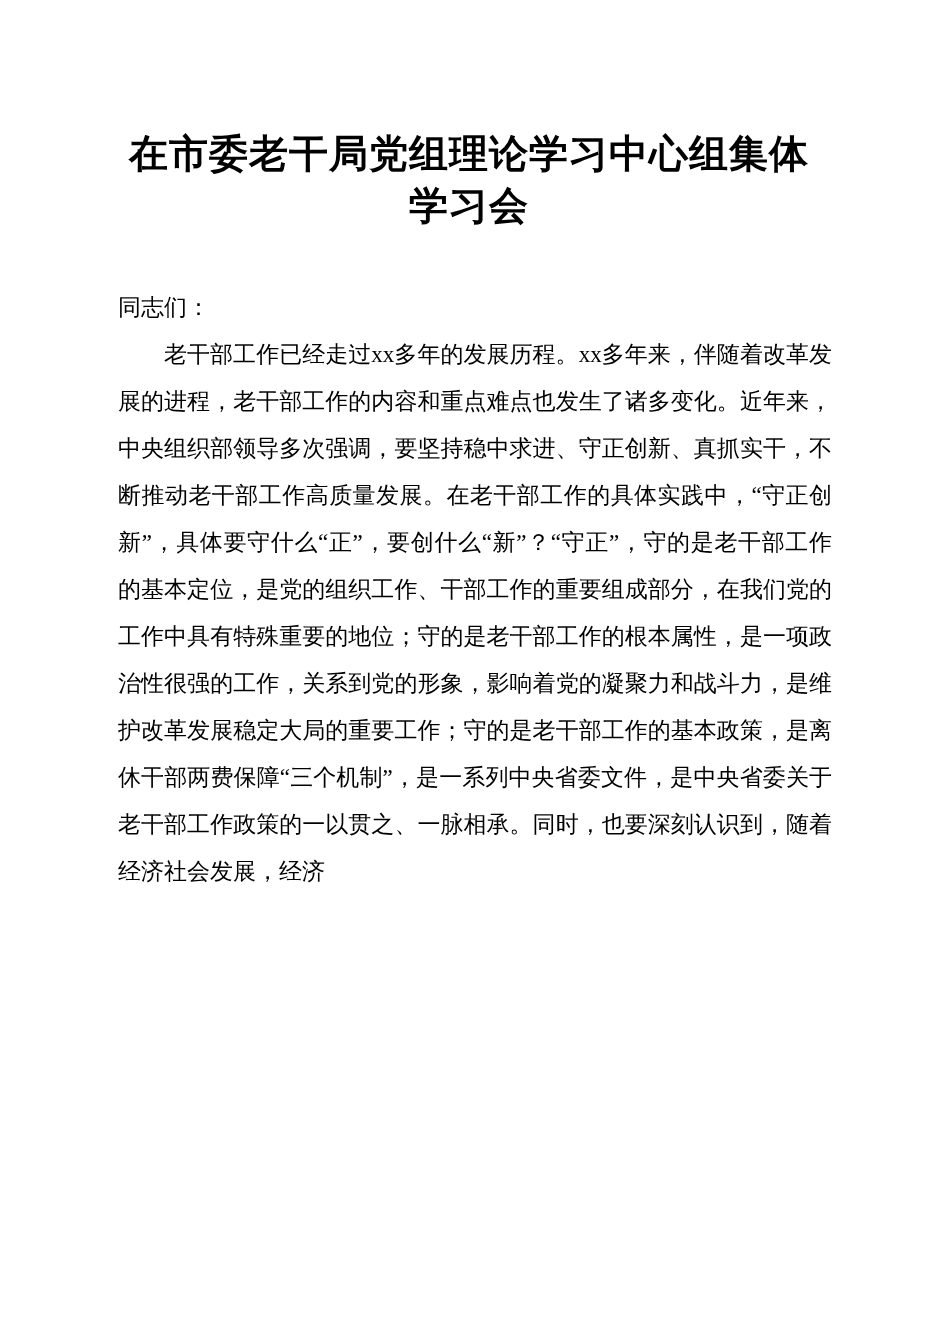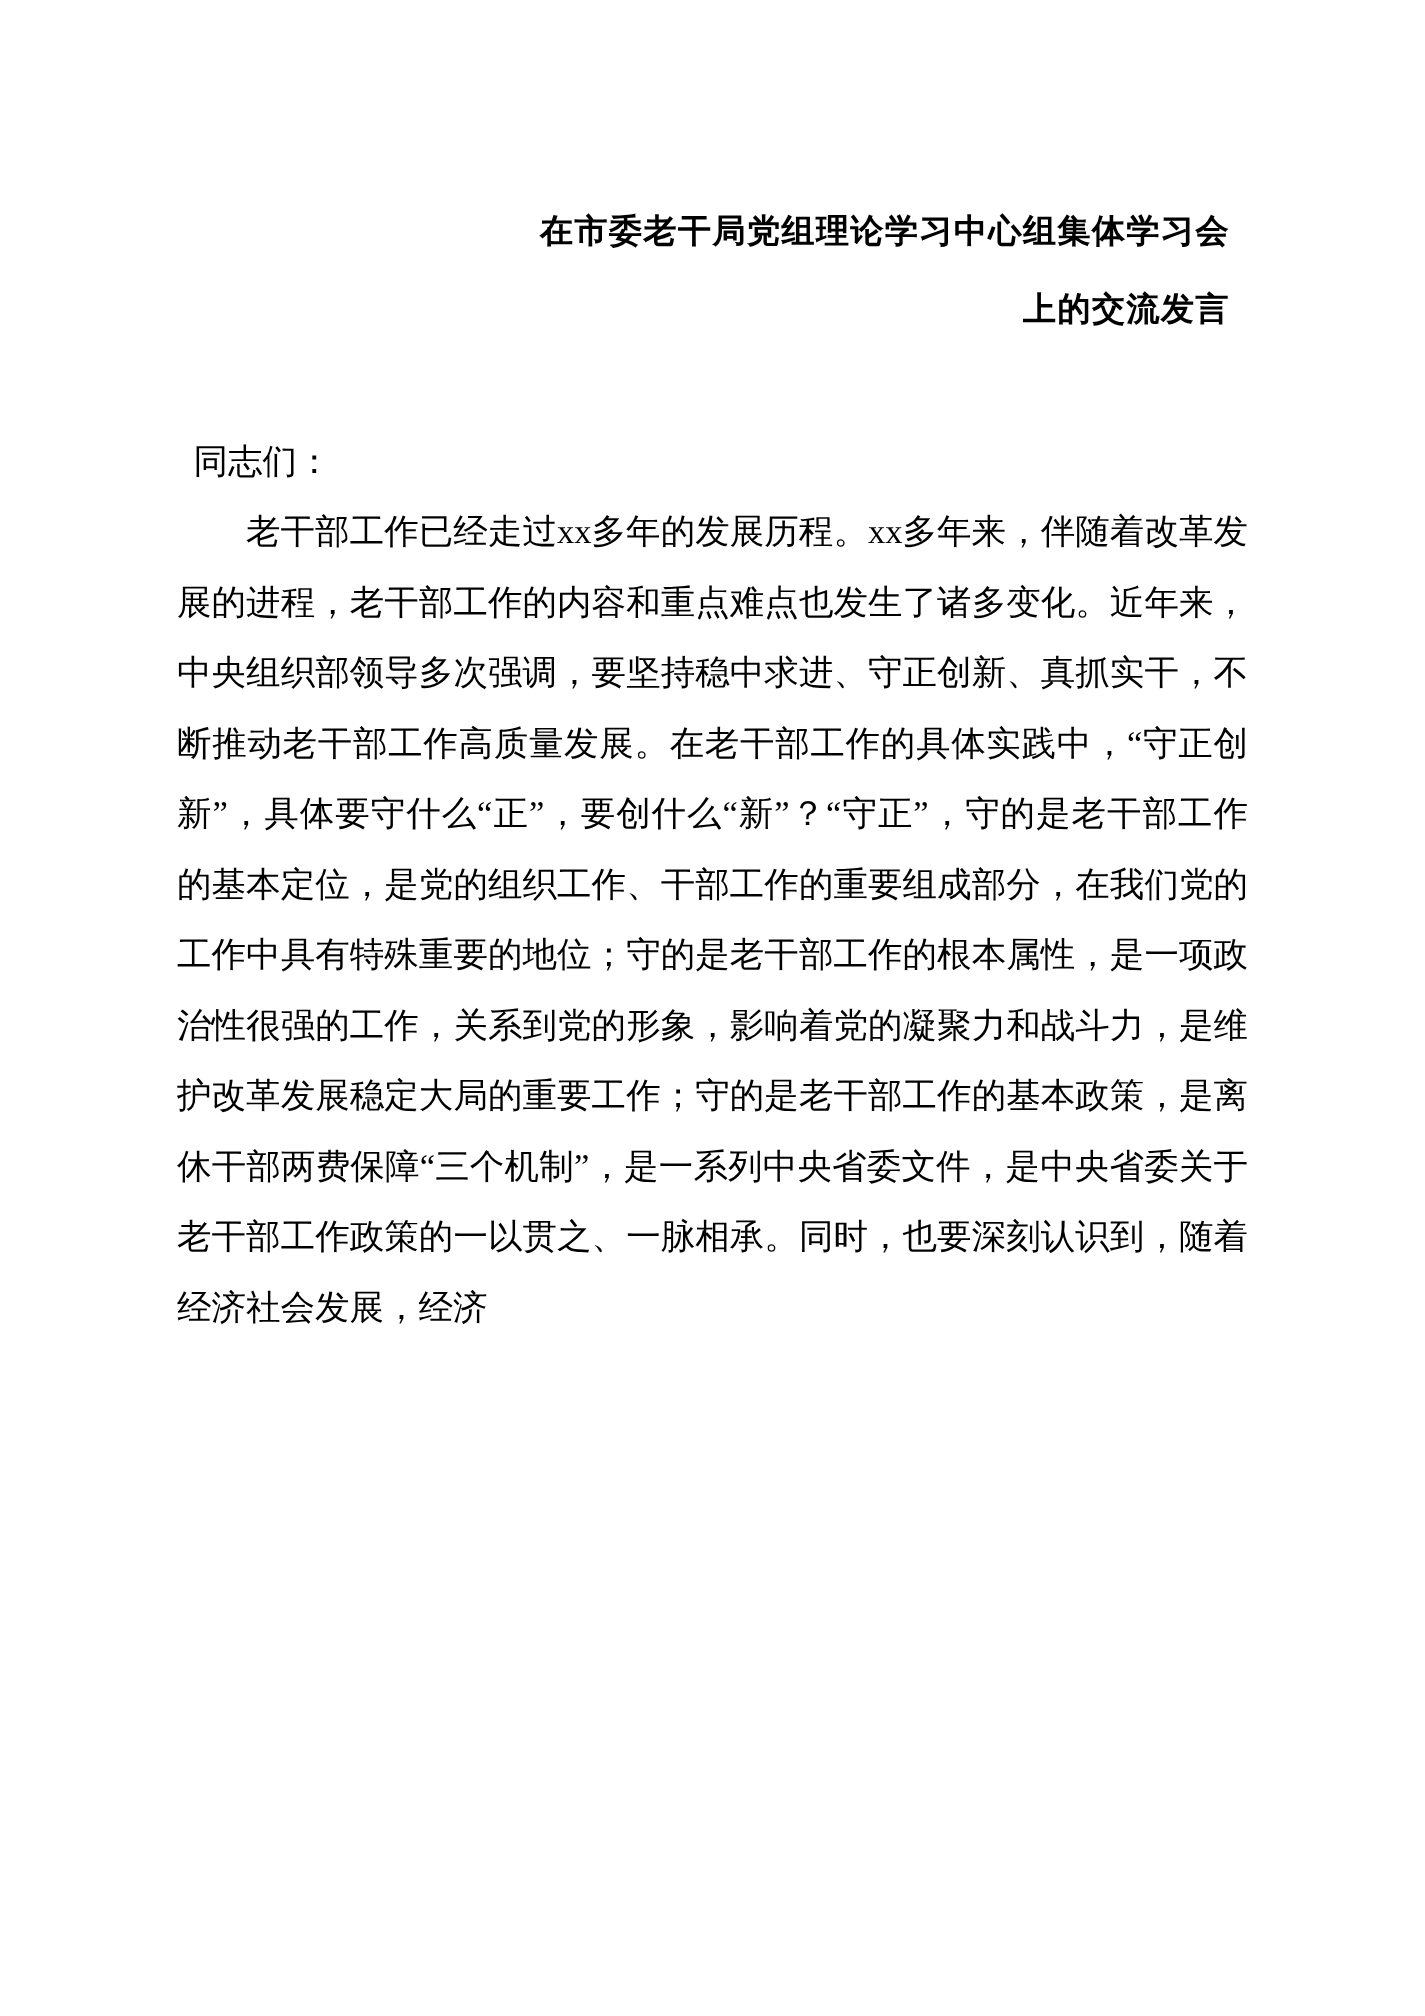--- a/index.html
+++ b/index.html
@@ -14,52 +14,50 @@
   }
   .page {
     width: 950px;
     min-height: 1344px;
     box-sizing: border-box;
     background: #ffffff;
     padding: 128px 118px 60px 118px;
   }
   .doc-title {
     margin: 0 12px 52px 0;
-    font-size: 22px;
+    font-size: 39px;
     font-weight: 700;
     line-height: 52px;
-    text-align: right;
+    text-align: center;
     letter-spacing: 1px;
     font-family: "Liberation Serif", "DejaVu Serif", serif;
   }
   .doc-body {
     font-size: 23px;
     line-height: 47px;
   }
   .body-para {
     margin: 0;
     text-align: justify;
     word-break: break-all;
   }
   .body-para.indent {
     text-indent: 2em;
   }
   .body-para.no-indent {
     text-indent: 0;
-    margin-left: 11px;
   }
 </style>
 </head>
 <body>
 
 <div class="page">
 
   <h1 class="doc-title">
     <span>在市委老干局党组理论学习中心组集体学习会</span><br>
-    <span>上的交流发言</span>
   </h1>
 
   <div class="doc-body">
     <p class="body-para no-indent">同志们：</p>
     <p class="body-para indent">老干部工作已经走过xx多年的发展历程。xx多年来，伴随着改革发展的进程，老干部工作的内容和重点难点也发生了诸多变化。近年来，中央组织部领导多次强调，要坚持稳中求进、守正创新、真抓实干，不断推动老干部工作高质量发展。在老干部工作的具体实践中，“守正创新”，具体要守什么“正”，要创什么“新”？“守正”，守的是老干部工作的基本定位，是党的组织工作、干部工作的重要组成部分，在我们党的工作中具有特殊重要的地位；守的是老干部工作的根本属性，是一项政治性很强的工作，关系到党的形象，影响着党的凝聚力和战斗力，是维护改革发展稳定大局的重要工作；守的是老干部工作的基本政策，是离休干部两费保障“三个机制”，是一系列中央省委文件，是中央省委关于老干部工作政策的一以贯之、一脉相承。同时，也要深刻认识到，随着经济社会发展，经济</p>
   </div>
 
 </div>
 
 </body></html>

